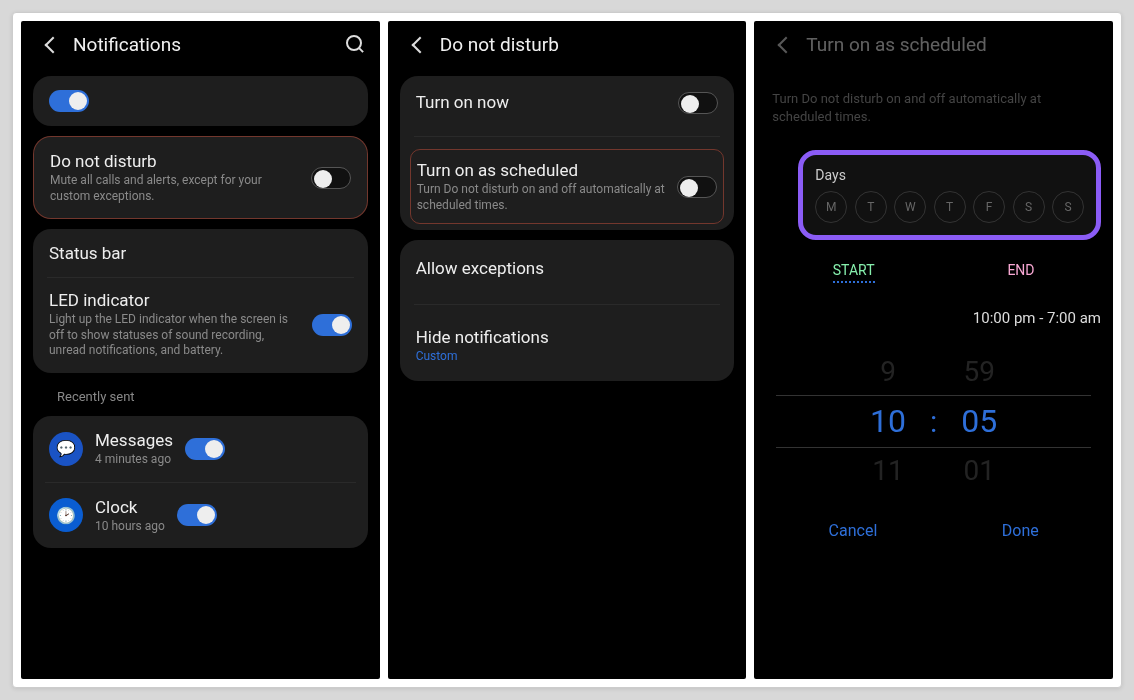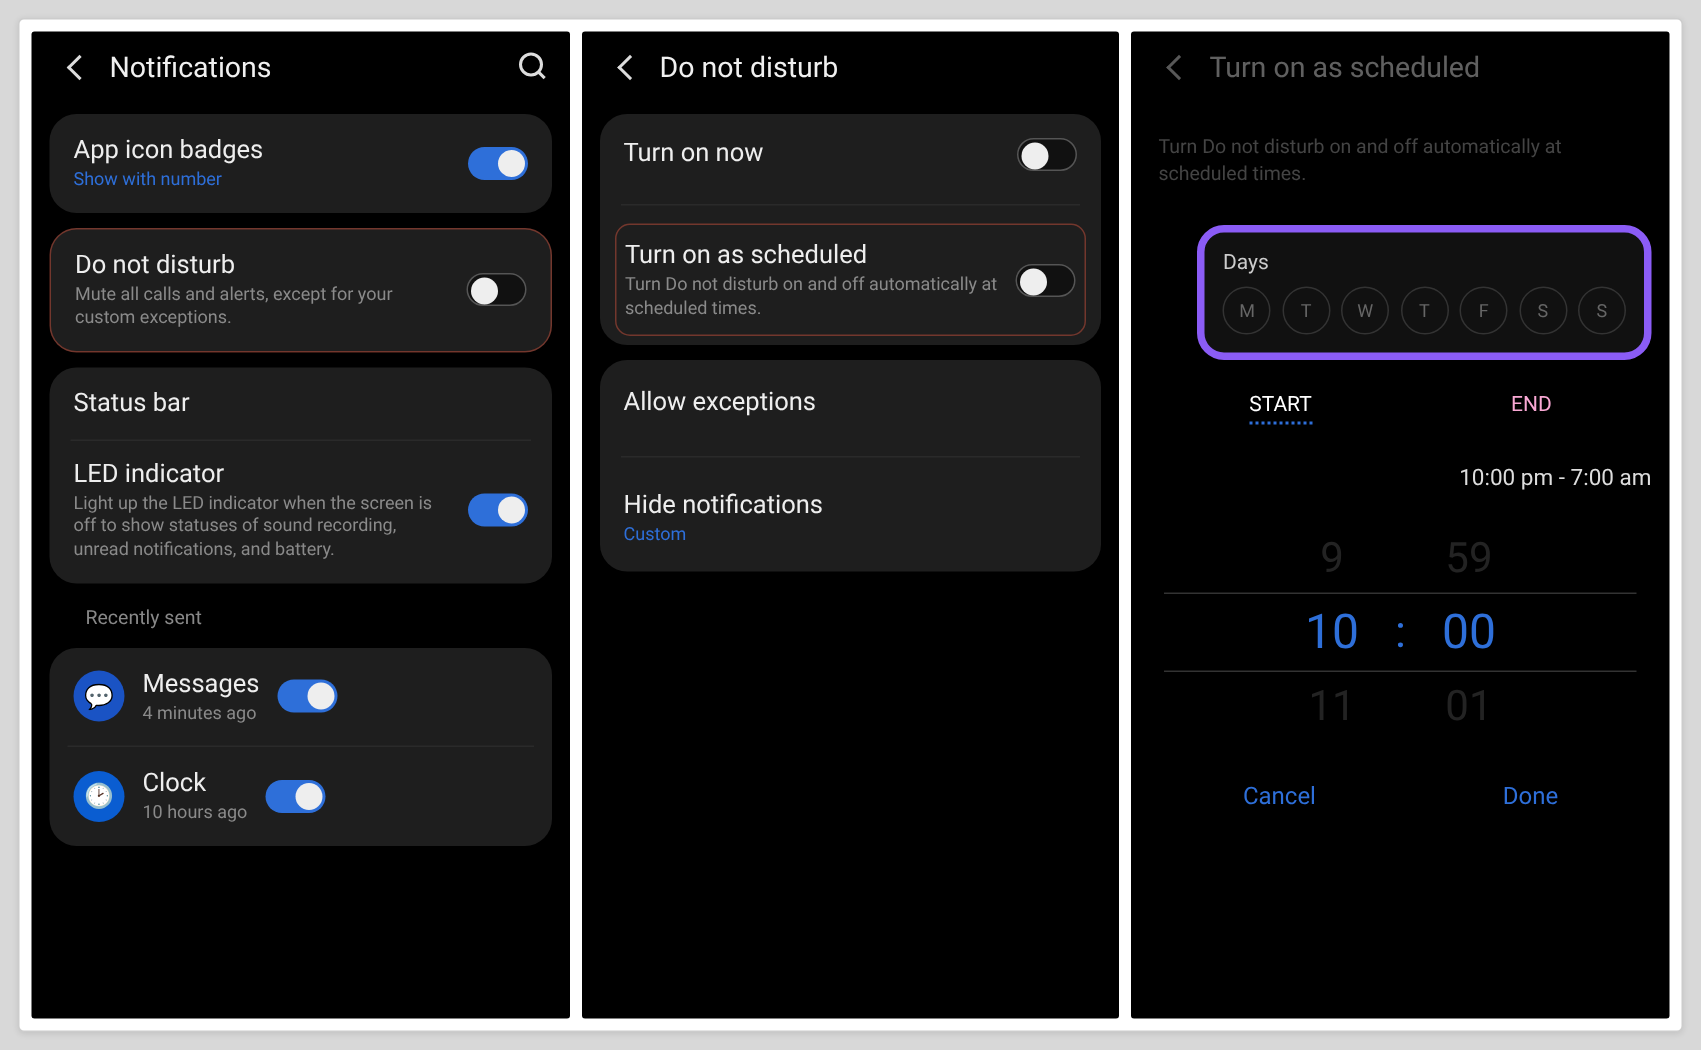--- a/index.html
+++ b/index.html
@@ -120,21 +120,21 @@
     display:flex;align-items:center;
   }
   .bluecard .knob3 {
     width:18px;height:18px;border-radius:50%;background:#8aa0c8;
   }
   .days-chip {
     width:32px;height:32px;border-radius:50%;border:1px solid #333;display:flex;align-items:center;justify-content:center;font-size:12px;color:#666;
   }
   .days-row { display:flex; gap:6px; justify-content:space-between; padding-top:8px;}
   .tabs { display:flex; justify-content:space-around; padding:12px 0 6px 0; font-size:14px;}
-  .tab.active { color:#ffffff; border-bottom:2px dotted #2e6fd9; padding-bottom:3px;}
+  .tab.active { color:#86efac; border-bottom:2px dotted #2e6fd9; padding-bottom:3px;}
   .tab.inactive { color:#f9a8d4; }
   .timesummary { text-align:right; font-size:15px; color:#ddd; padding:10px 0 18px 0;}
   .picker { display:flex; justify-content:center; align-items:center; gap:24px; font-size:28px; color:#8a8a8a; position:relative;}
   .picker .col { display:flex; flex-direction:column; align-items:center; gap:14px;}
   .picker .sel { color:#2e6fd9; font-size:32px; }
   .picker-lines::before, .picker-lines::after {
     content:""; position:absolute; left:10px; right:10px; height:1px; background:#333;
   }
   .picker-lines::before { top: calc(50% - 26px); }
   .picker-lines::after  { top: calc(50% + 26px); }
@@ -149,24 +149,20 @@
 <div class="frame">
 
   <div class="screen">
     <div class="topbar">
       <div class="chev"></div>
       <div class="title">Notifications</div>
       <div class="search-ic"></div>
     </div>
     <div class="content">
       <div class="card row">
-        <div class="txt">
-          <div class="otitle">App icon badges</div>
-          <div class="osub blue">Show with number</div>
-        </div>
         <div class="toggle on">
             <div class="knob"></div>
           </div>
       </div>
 
       <div class="card row hl">
         <div class="txt">
           <div class="otitle">Do not disturb</div>
           <div class="osub">Mute all calls and alerts, except for your custom exceptions.</div>
         </div>
@@ -287,21 +283,21 @@
 
       <div class="picker picker-lines">
         <div class="col">
           <div style="opacity:.25">9</div>
           <div class="sel">10</div>
           <div style="opacity:.25">11</div>
         </div>
         <div class="colon">:</div>
         <div class="col">
           <div style="opacity:.25">59</div>
-          <div class="sel">00</div>
+          <div class="sel">05</div>
           <div style="opacity:.25">01</div>
         </div>
       </div>
 
       <div style="flex:1"></div>
       <div class="footer-btns">
         <div>Cancel</div>
         <div>Done</div>
       </div>
     </div>

